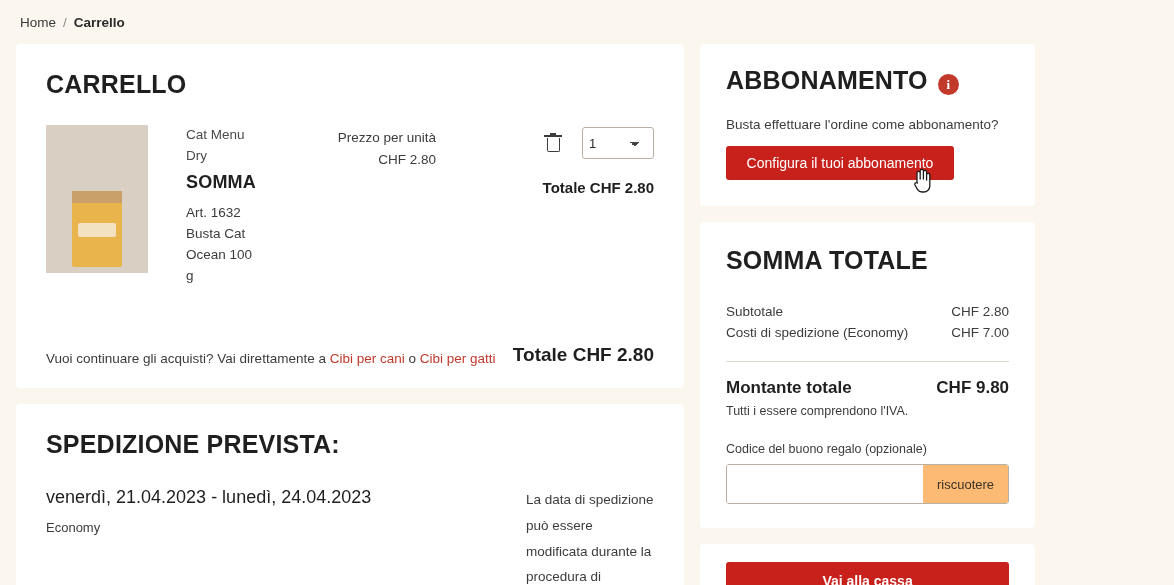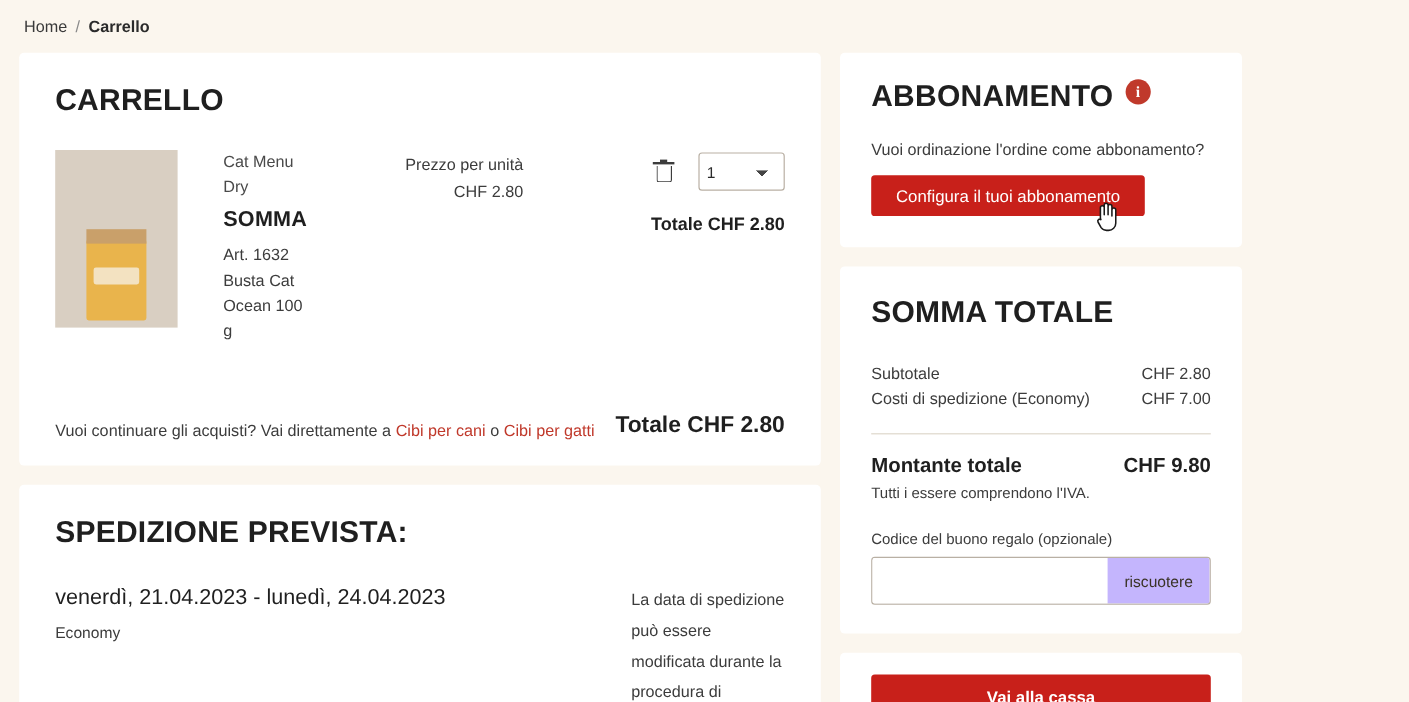--- a/index.html
+++ b/index.html
@@ -238,21 +238,21 @@
 
   
   .adv-card {
     padding: 26px 30px 30px 30px;
   }
 
   
   .sub-card { padding: 22px 26px 26px 26px; }
   .sub-head {
     display: flex;
-    align-items: flex-start;
+    align-items: flex-end;
     gap: 10px;
   }
   .info-badge {
     width: 21px; height: 21px;
     border-radius: 50%;
     background: #c0392b;
     color: #fff;
     font-size: 13px;
     font-weight: bold;
     display: flex;
@@ -339,21 +339,21 @@
   .voucher-input {
     flex: 1;
     border: none;
     outline: none;
     padding: 0 10px;
     font-size: 13px;
     font-family: "Liberation Sans", sans-serif;
     background: #fff;
   }
   .voucher-btn {
-    background: #c4b5fd;
+    background: #fdba74;
     border: none;
     padding: 12px 14px;
     font-size: 13px;
     color: #3a3326;
     cursor: pointer;
     font-family: "Liberation Sans", sans-serif;
   }
   .checkout-card {
     padding: 18px 26px 18px 26px;
   }
@@ -451,21 +451,21 @@
 
     </div>
 
     <div class="col-right">
 
       <div class="card sub-card">
         <div class="sub-head">
           <h2 class="card-title">ABBONAMENTO</h2>
           <div class="info-badge">i</div>
         </div>
-        <div class="sub-question">Vuoi ordinazione l'ordine come abbonamento?</div>
+        <div class="sub-question">Busta effettuare l'ordine come abbonamento?</div>
         <div class="sub-btn-wrap">
           <button class="btn-red sub-btn">Configura il tuoi abbonamento</button>
           <svg class="cursor" viewBox="0 0 20 26">
             <path d="M3 14 L3 5 a1.6 1.6 0 0 1 3.2 0 L6.2 11 L6.2 3 a1.6 1.6 0 0 1 3.2 0 L9.4 11 L9.4 4 a1.6 1.6 0 0 1 3.2 0 L12.6 12 L12.6 7 a1.6 1.6 0 0 1 3.2 0 L15.8 18 a6 6 0 0 1 -6 6 L8 24 a5.5 5.5 0 0 1 -4.4 -2.3 L1 17 a1.6 1.6 0 0 1 2.4 -2 Z" fill="#ffffff" stroke="#1a1a1a" stroke-width="1.3" stroke-linejoin="round"></path>
           </svg>
         </div>
       </div>
 
       <div class="card total-card">
         <h2 class="card-title">SOMMA TOTALE</h2>

